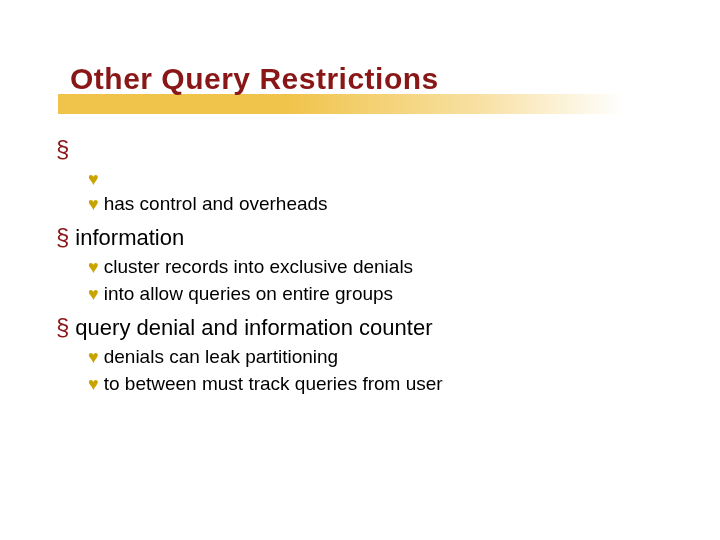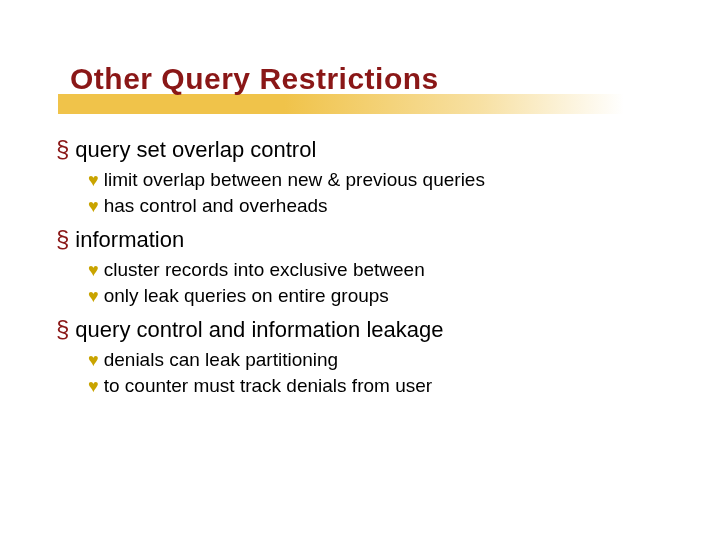--- a/index.html
+++ b/index.html
@@ -96,57 +96,55 @@
   <div class="title-wrap">
     <div class="underline-bar"></div>
     <div class="title">Other Query Restrictions</div>
   </div>
 
   <div class="content">
 
     <div class="group">
       <div class="L1">
         <span class="bullet">§</span>
-        <span>query set overlap control</span>
       </div>
       <div class="L2">
         <span class="bullet">♥</span>
-        <span>limit overlap between new &amp; previous queries</span>
       </div>
       <div class="L2">
         <span class="bullet">♥</span>
         <span>has control and overheads</span>
       </div>
     </div>
 
     <div class="group">
       <div class="L1">
         <span class="bullet">§</span>
         <span>information</span>
       </div>
       <div class="L2">
         <span class="bullet">♥</span>
-        <span>cluster records into exclusive between</span>
+        <span>cluster records into exclusive denials</span>
       </div>
       <div class="L2">
         <span class="bullet">♥</span>
-        <span>only leak queries on entire groups</span>
+        <span>into allow queries on entire groups</span>
       </div>
     </div>
 
     <div class="group">
       <div class="L1">
         <span class="bullet">§</span>
-        <span>query control and information leakage</span>
+        <span>query denial and information counter</span>
       </div>
       <div class="L2">
         <span class="bullet">♥</span>
         <span>denials can leak partitioning</span>
       </div>
       <div class="L2">
         <span class="bullet">♥</span>
-        <span>to counter must track denials from user</span>
+        <span>to between must track queries from user</span>
       </div>
     </div>
 
   </div>
 
 </div>
 
 </body></html>

